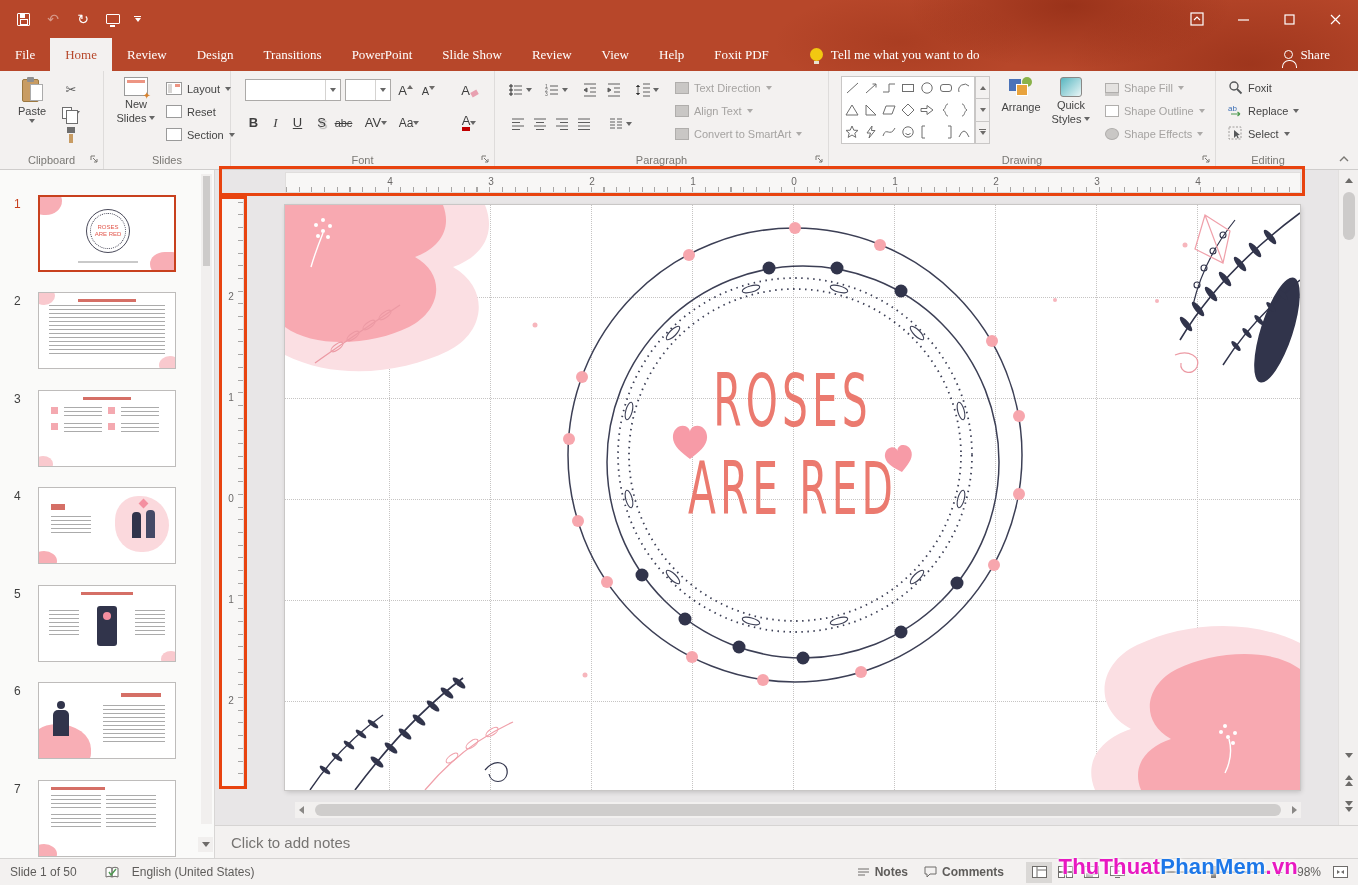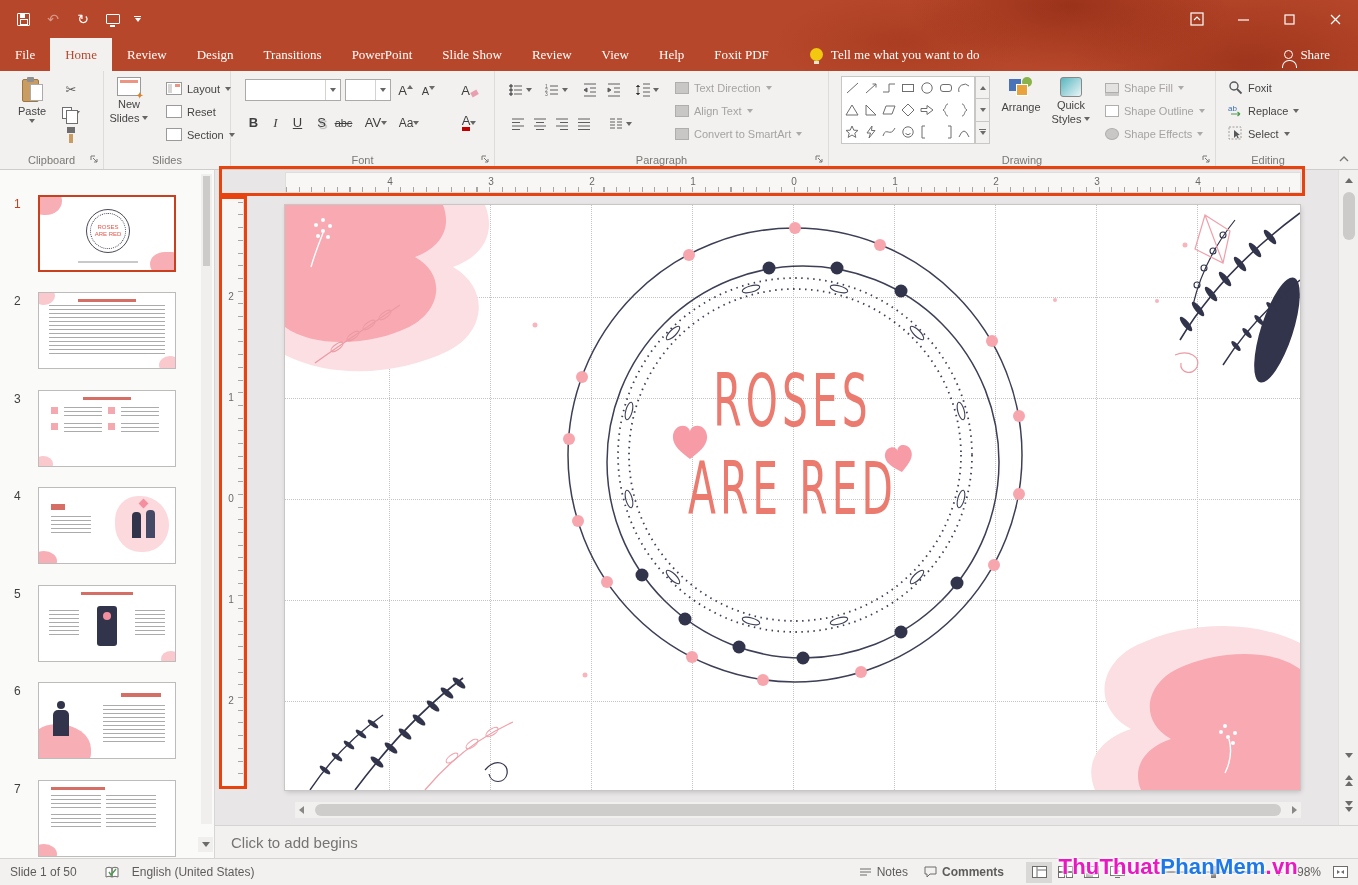--- a/index.html
+++ b/index.html
@@ -241,21 +241,21 @@
         </div>
       <div class="group-label">Clipboard</div>
       <div class="dlg">
           <svg width="11" height="11">
             <path d="M2,2 H6 M2,2 V6 M4,4 L8,8 M8,5 V8 H5" stroke="#7A7874" fill="none"></path>
           </svg>
         </div>
     </div>
 
     <div class="group" style="left:104px;width:127px;">
-      <div class="big-btn" style="left:1px;top:3px;">
+      <div class="big-btn" style="left:8px;top:3px;">
         <span class="ic-newslide"></span>
         <span>New</span>
         <span style="display:flex;align-items:center;gap:3px;">
             <span>Slides</span>
             <span class="caret"></span>
           </span>
       </div>
       <div class="stack-btn" style="left:58px;top:7px;">
           <span class="mini-ic l"></span>
           <span>Layout</span>
@@ -906,34 +906,34 @@
     <div class="vs-btn" style="top:627px;">
         <span class="tri-dn"></span>
         <span class="tri-dn"></span>
       </div>
   </div>
 
   <div class="anno" style="left:219px;top:166px;width:1086px;height:30px;"></div>
   <div class="anno" style="left:219px;top:196px;width:28px;height:593px;"></div>
 
   <div class="notes-bar">
-    <span>Click to add begins</span>
+    <span>Click to add notes</span>
   </div>
 
   <div class="statusbar">
     <span class="sb-item" style="margin-left:10px;">Slide 1 of 50</span>
     <span class="sb-item" style="margin-left:28px;">
       <svg width="15" height="13">
           <path d="M1,2 Q4,0.5 7,2 L7,11 Q4,9.5 1,11 Z M13,2 Q10,0.5 7,2 L7,11 Q10,9.5 13,11 Z" fill="#fff" stroke="#6E6C6A"></path>
           <path d="M4,6 L6,9 L11,3" stroke="#4E9A51" fill="none" stroke-width="1.4"></path>
         </svg>
     </span>
     <span class="sb-item" style="margin-left:12px;">English (United States)</span>
 
-    <span class="sb-item" style="margin-left:auto;">
+    <span class="sb-item" style="margin-left:auto;font-weight:bold;">
       <svg width="13" height="11">
           <path d="M1,2 H12 M1,5 H12 M1,8 H8" stroke="#6E6C6A"></path>
         </svg>
       <span>Notes</span>
     </span>
     <span class="sb-item" style="margin-left:16px;font-weight:bold;">
       <svg width="13" height="12">
           <path d="M1,1 H12 V8 H6 L3,11 V8 H1 Z" fill="none" stroke="#6E6C6A"></path>
         </svg>
       <span>Comments</span>

